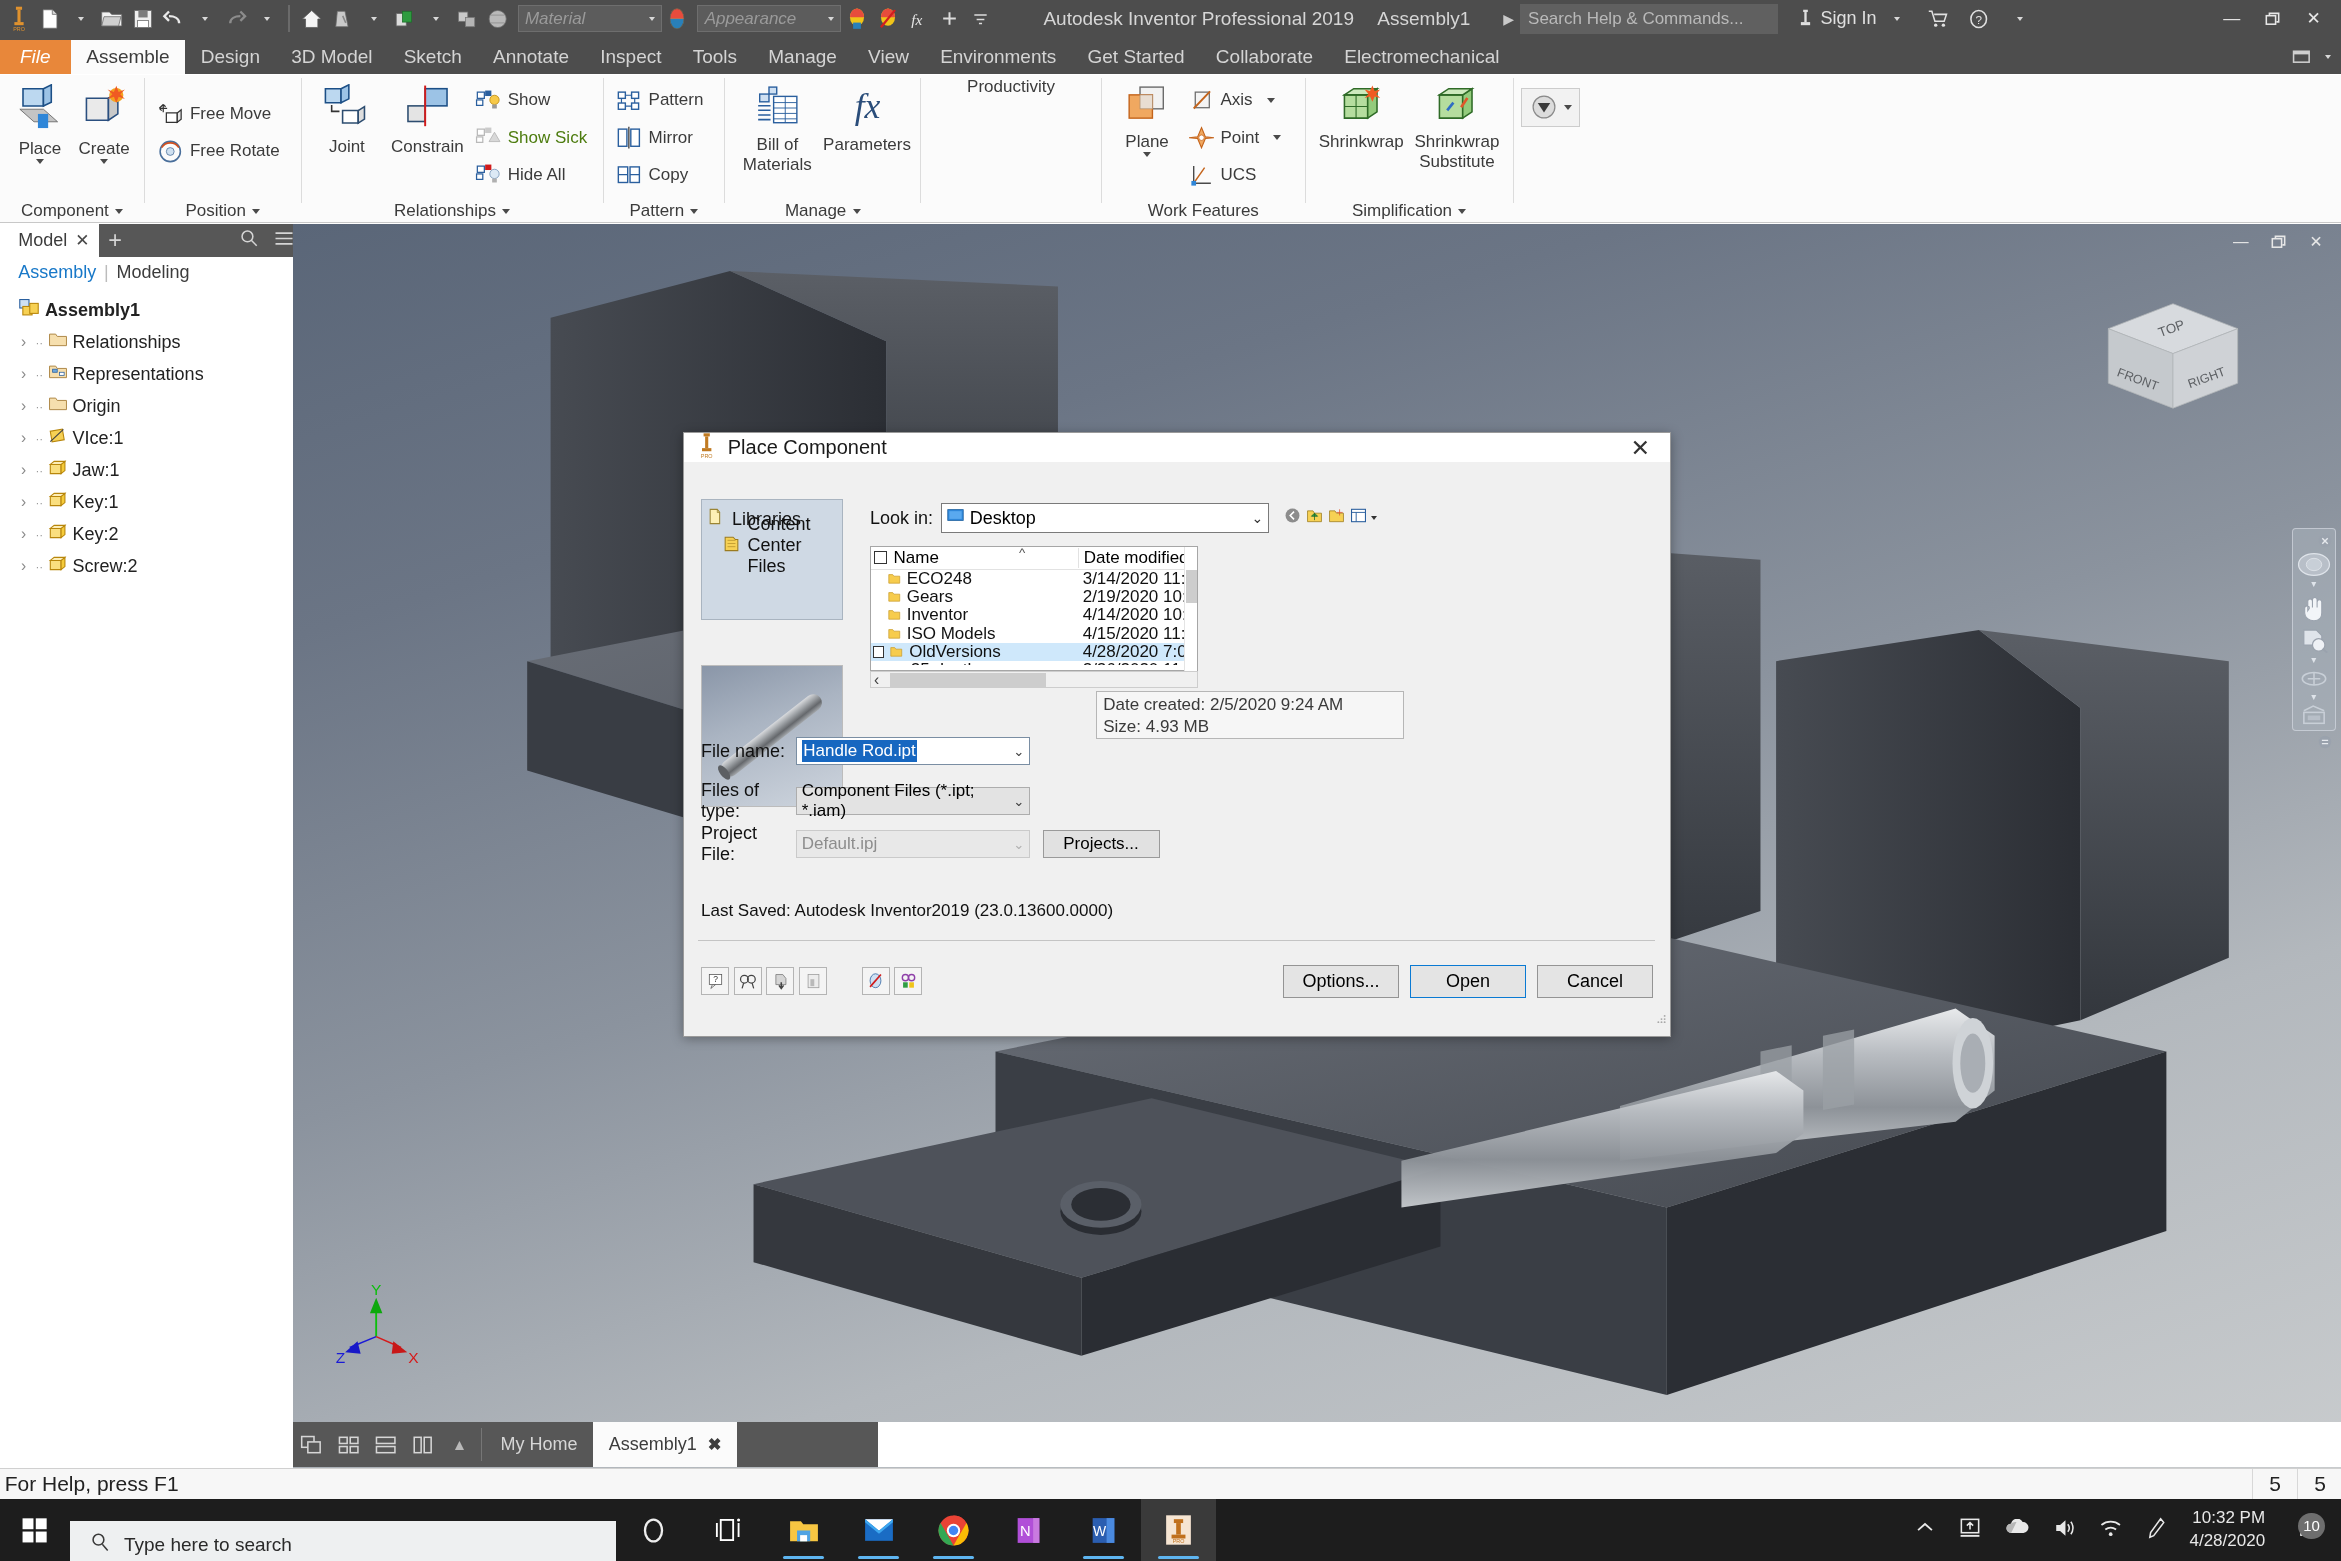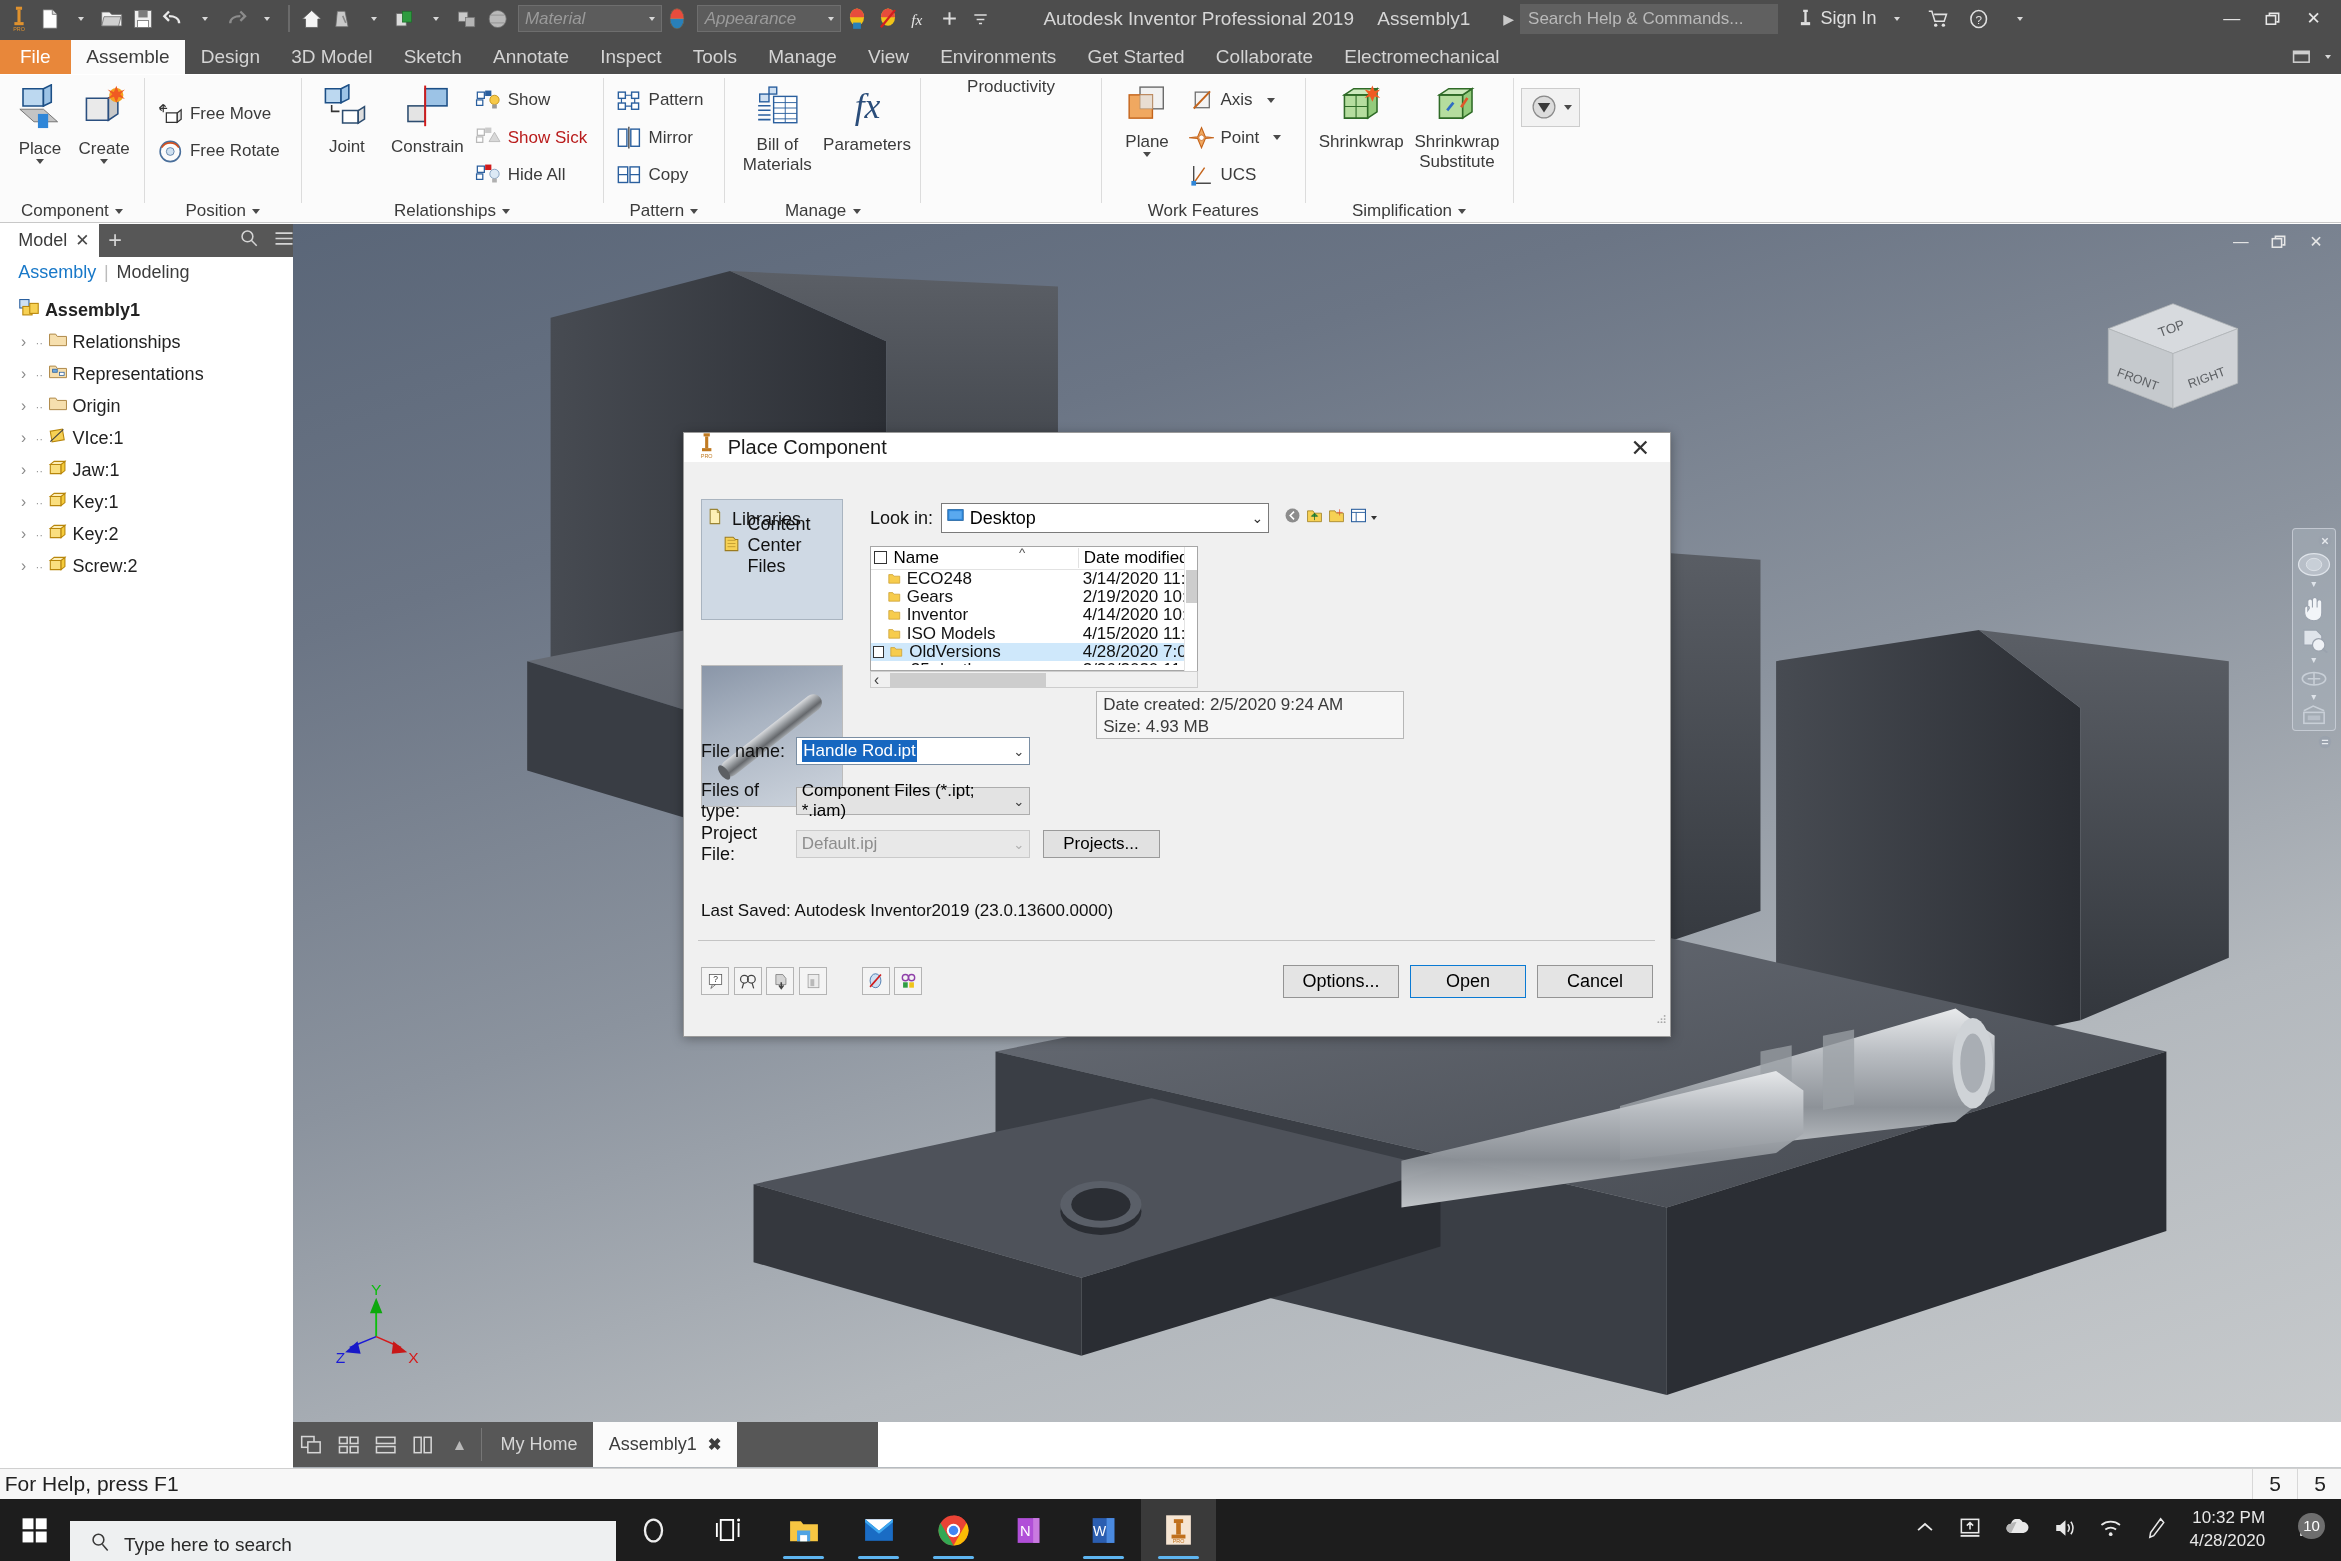--- a/index.html
+++ b/index.html
@@ -42,41 +42,41 @@
   .signin { display:flex;align-items:center;color:#e0e0e0;font-size:18px;margin-left:19px;}
   .tb-right { position:absolute; right:0; top:0; height:37px; display:flex; align-items:center; padding-right:7.8px;}
   .win-btn { width:41px;height:37px;display:flex;align-items:center;justify-content:center;color:#e7e7e7;font-size:17px;}
 
   
   .ribbontabs {
     position:absolute; top:37px; left:0; width:2342px; height:37px;
     background:#4d4d4d; display:flex; align-items:flex-end; font-size:19px;
   }
   .rtab { padding:0 15.6px; height:34px; line-height:34px; color:#d4d4d4; white-space:nowrap;}
-  .rtab.file { background:#e8873a; color:#fff; padding:0 20px; }
+  .rtab.file { background:#e8873a; color:#fff; padding:0 20px;font-style:italic; }
   .rtab.active { background:#fbfbfb; color:#3c3c3c; }
   .rtab-icon { margin-left:auto; display:flex; align-items:center; padding-right:11px; height:34px;}
 
   
   .ribbon {
     position:absolute; top:75px; left:0; width:2342px; height:148px;
     background:#fbfbfb; border-bottom:0.8px solid #c8c8c8; display:flex;
   }
   .panel { position:relative; height:148px; display:flex; flex-direction:column; }
   .panel-body { flex:1; display:flex; align-items:flex-start; padding:4.7px 7.8px 0 7.8px; }
   .panel-label { height:23.4px; display:flex; align-items:center; justify-content:center;
     font-size:17px; color:#3b3b3b; gap:6.2px; }
   .panel-sep { width:0.8px; background:#dcdcdc; height:125px; align-self:flex-start; margin-top:3.1px;}
   .big-btn { width:75px; display:flex; flex-direction:column; align-items:center; padding-top:4.7px;}
   .big-btn .lbl { font-size:17px; color:#3b3b3b; text-align:center; line-height:1.12; margin-top:3.1px;}
   .big-btn.wide { width:117px; }
   .small-col { display:flex; flex-direction:column; gap:2.3px; padding-top:3.1px;}
   .small-btn { display:flex; align-items:center; gap:6.2px; padding:1.6px 4.7px; height:35px;}
   .small-btn .lbl { font-size:17px; color:#3b3b3b; white-space:nowrap;}
-  .small-btn.disabled .lbl { color:#b91c1c; }
+  .small-btn.disabled .lbl { color:#4d7c0f; }
   .tri-dn { width:0;height:0;border-left:4.7px solid transparent;border-right:4.7px solid transparent;border-top:5.5px solid #4a4a4a;}
 
   
   .browser { position:absolute; top:224px; left:12px; width:293px; height:1249px; background:#fff;
      border-right:0.8px solid #c0c0c0;}
   .browser-head { height:33px; background:#fff; display:flex; align-items:center; font-size:18px;}
   .bh-tab { background:#fff; color:#3c3c3c; padding:0 9.4px 0 6.2px; height:33px; line-height:33px;}
   .bh-rest { flex:1; background:#575757; height:33px; display:flex; align-items:center; justify-content:space-between; padding:0 9.4px;}
   .bh-x { color:#4a4a4a; font-size:17px; margin-left:3.1px; }
   .bh-plus { color:#d6d6d6; font-size:23.4px; }

